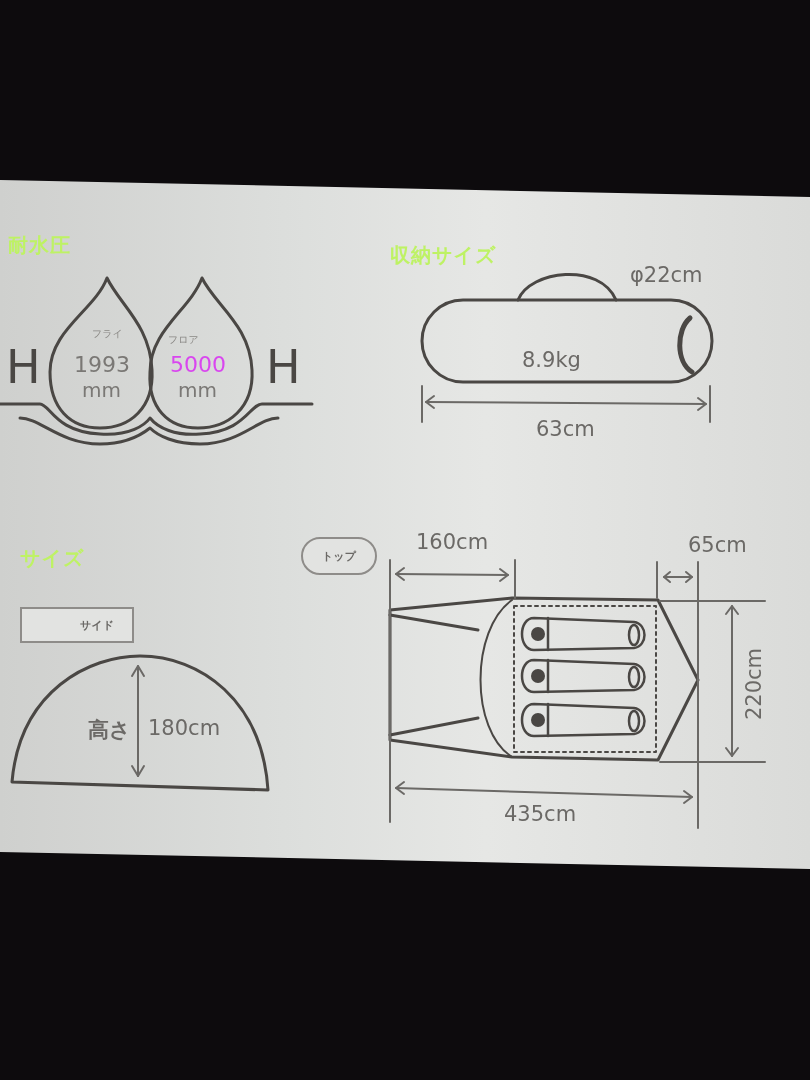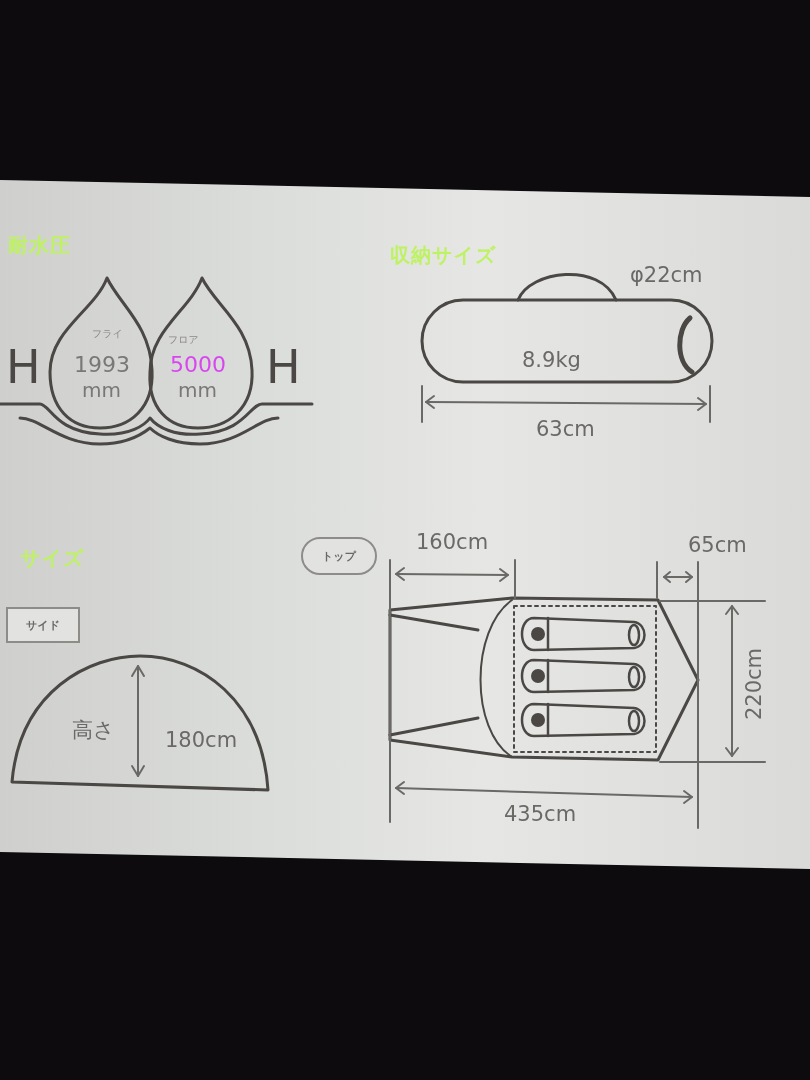--- a/index.html
+++ b/index.html
@@ -105,22 +105,22 @@
 <div class="dim" style="left:168px;top:333px;font-size:10px;color:#8a8885;">フロア</div>
 <div class="dim" style="left:170px;top:352px;font-size:22px;color:#d946ef;">5000</div>
 <div class="dim" style="left:178px;top:378px;font-size:20px;color:#7a7875;">mm</div>
 
 <div class="label" style="left:390px;top:242px;">収納サイズ</div>
 <div class="dim" style="left:630px;top:263px;text-align:center;">φ22cm</div>
 <div class="dim" style="left:522px;top:348px;">8.9kg</div>
 <div class="dim" style="left:536px;top:417px;text-align:center;">63cm</div>
 
 <div class="label" style="left:4px;top:545px;margin-left:16px;">サイズ</div>
-<div class="tag" style="left:6px;top:607px;width:70px;height:32px;">サイド</div>
+<div class="tag" style="left:20px;top:607px;width:70px;height:32px;padding-left:40px;">サイド</div>
 <div class="tag" style="left:301px;top:537px;width:72px;height:34px;border-radius:19px;">トップ</div>
 
-<div class="dim" style="left:72px;top:716px;">高さ</div>
-<div class="dim" style="left:165px;top:716px;margin-top:12px;">180cm</div>
+<div class="dim" style="left:88px;top:716px;font-weight:bold;">高さ</div>
+<div class="dim" style="left:148px;top:716px;">180cm</div>
 
 <div class="dim" style="left:416px;top:530px;">160cm</div>
 <div class="dim" style="left:644px;top:533px;margin-left:44px;">65cm</div>
 <div class="dim" style="left:718px;top:672px;transform:rotate(-90deg);transform-origin:center;">220cm</div>
 <div class="dim" style="left:504px;top:802px;">435cm</div>
 
 </body></html>

